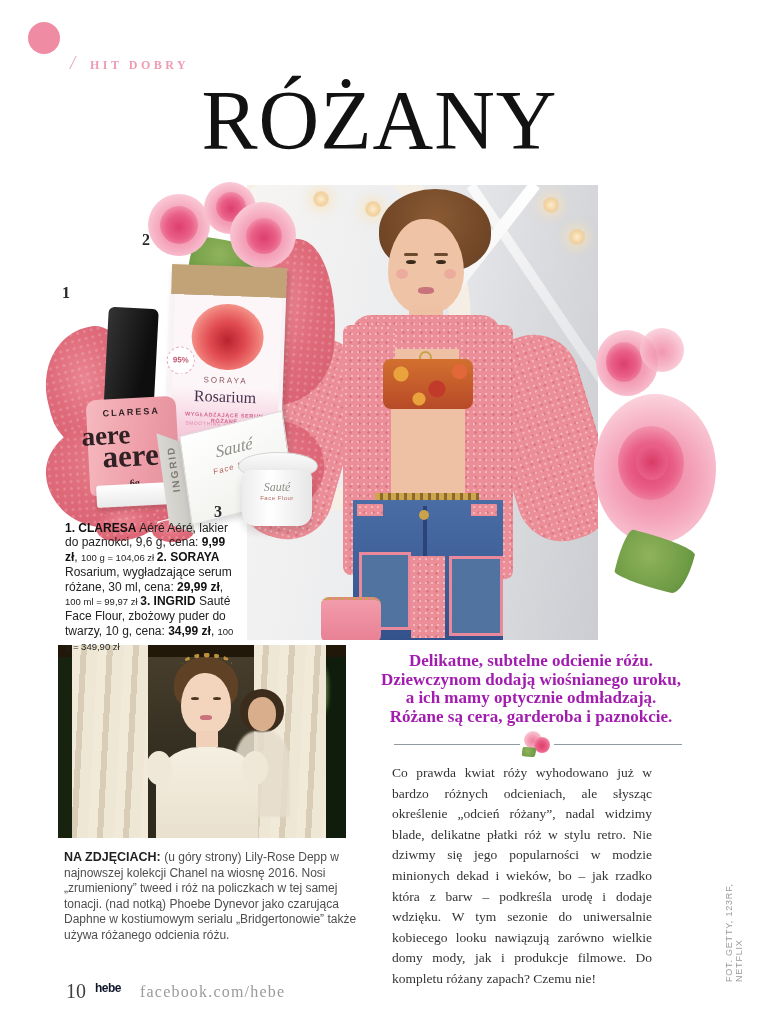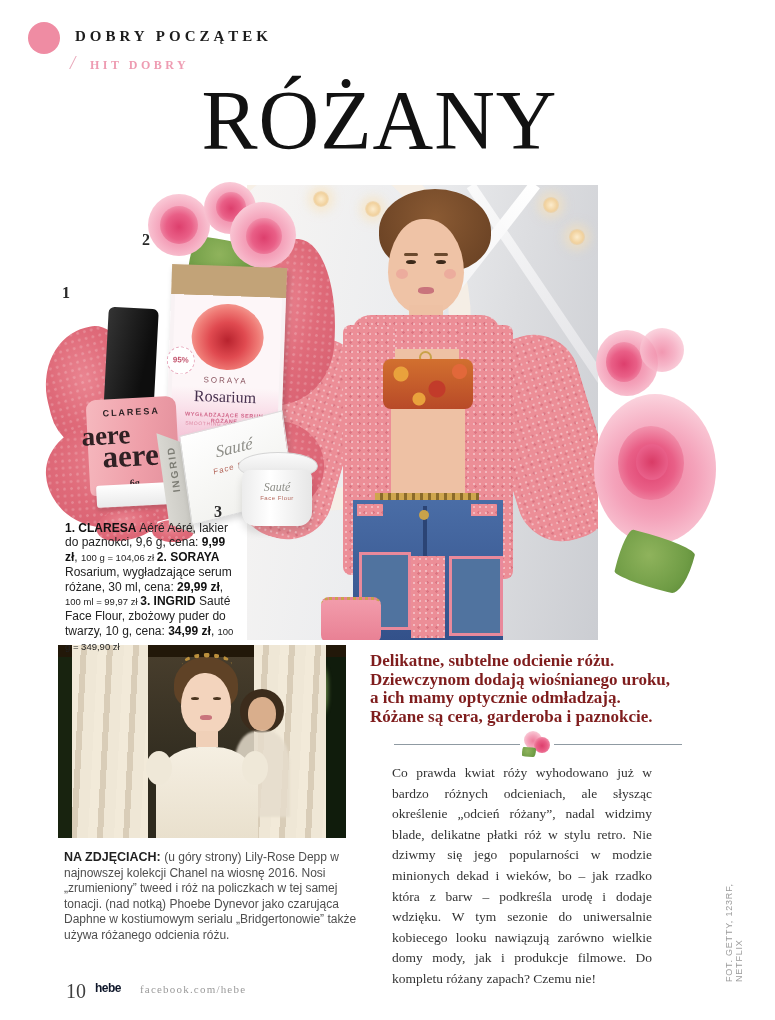--- a/index.html
+++ b/index.html
@@ -96,43 +96,42 @@
   .prodCopy{left:65px;top:521px;width:176px;z-index:6;font-size:12px;line-height:14.4px;color:#222;}
   .prodCopy .b{font-weight:bold;color:#111;}
   .prodCopy .sm{font-size:9.5px;}
 
   
   .bridgerton{left:58px;top:645px;width:288px;height:193px;overflow:hidden;background:#2c2a20;}
   .curtain{position:absolute;top:0;bottom:0;width:76px;
         background:repeating-linear-gradient(93deg,#f2ead9 0 9px,#d9cdb8 9px 15px,#efe7d6 15px 26px);}
 
   
-  .lead{left:370px;top:652px;width:322px;text-align:left;font-family:"Liberation Serif",serif;
-        font-weight:bold;font-size:17px;line-height:18.6px;color:#7f1d1d;z-index:6;}
+  .lead{left:370px;top:652px;width:322px;text-align:center;font-family:"Liberation Serif",serif;
+        font-weight:bold;font-size:17px;line-height:18.6px;color:#a21caf;z-index:6;}
   .divider{left:394px;top:744px;width:288px;border-top:1px solid #8f9aa2;z-index:6;}
   .divRose{left:520px;top:729px;width:34px;height:30px;z-index:7;background:#fff;}
   .bodycopy{left:392px;top:763px;width:260px;font-family:"Liberation Serif",serif;font-size:13.5px;
         line-height:20.6px;color:#333;text-align:justify;z-index:6;}
 
   
   .caption{left:64px;top:850px;width:302px;font-size:12px;line-height:15.6px;color:#4e4e4e;}
   .caption .b{font-weight:bold;color:#1f1f1f;font-size:12.5px;}
   .pageno{left:66px;top:980px;font-family:"Liberation Serif",serif;font-size:20px;color:#3f3f3f;}
   .hebelogo{left:95px;top:981px;font-size:12px;font-weight:bold;letter-spacing:-.5px;color:#0f172a;}
-  .fburl{left:140px;top:983px;font-family:"Liberation Serif",serif;font-size:11px;letter-spacing:1.2px;color:#9a9a9a;}
+  .fburl{left:140px;top:983px;font-family:"Liberation Serif",serif;font-size:16px;letter-spacing:1.2px;color:#9a9a9a;}
   .credits{left:724px;top:842px;height:140px;writing-mode:vertical-rl;transform:rotate(180deg);
         font-size:9px;letter-spacing:.8px;color:#9b9b9b;}
 </style>
 </head>
 <body>
 
 <div class="page">
 
   <div class="abs dot"></div>
-  <div class="abs kicker">DOBRY POCZĄTEK</div>
   <div class="abs slash">/</div>
   <div class="abs subkicker">HIT DOBRY</div>
 
   <div class="abs title">RÓŻANY</div>
 
   <div class="abs photo">
     <div class="ring"></div>
     <div class="bulb" style="left:66px;top:6px;"></div>
     <div class="bulb" style="left:18px;top:46px;"></div>
     <div class="bulb" style="left:2px;top:112px;"></div>

